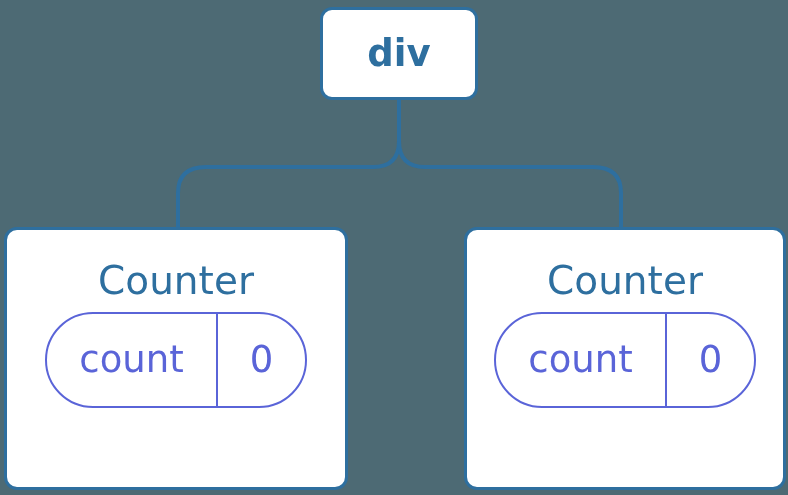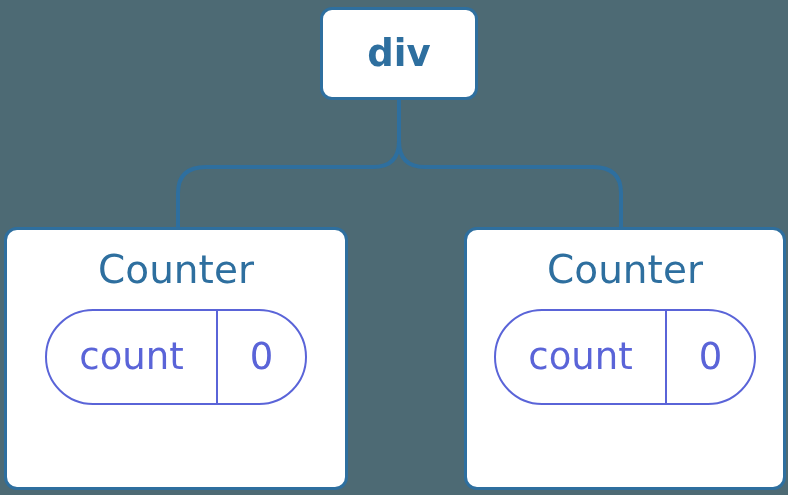--- a/index.html
+++ b/index.html
@@ -42,28 +42,28 @@
     height: 263px;
     box-sizing: border-box;
     background: var(--card, #ffffff);
     border: 3px solid var(--blue, #2e6f9f);
     border-radius: 13px;
     display: flex; flex-direction: column; align-items: center;
   }
   .card-left  { left: 4px;   width: 344px; }
   .card-right { left: 464px; width: 322px; }
   .card-title {
-    margin-top: 18px;
+    margin-top: 29px;
     font-size: 39px;
     font-weight: 500;
     line-height: 1.15;
     color: var(--blue, #2e6f9f);
   }
   .state-pill {
-    margin-top: 16px;
+    margin-top: 8px;
     width: 262px; height: 96px;
     box-sizing: border-box;
     border: 2px solid var(--purple, #5a64d8);
     border-radius: 48px;
     display: flex;
     overflow: hidden;
     background: var(--card, #ffffff);
   }
   .state-key {
     flex: 1;

